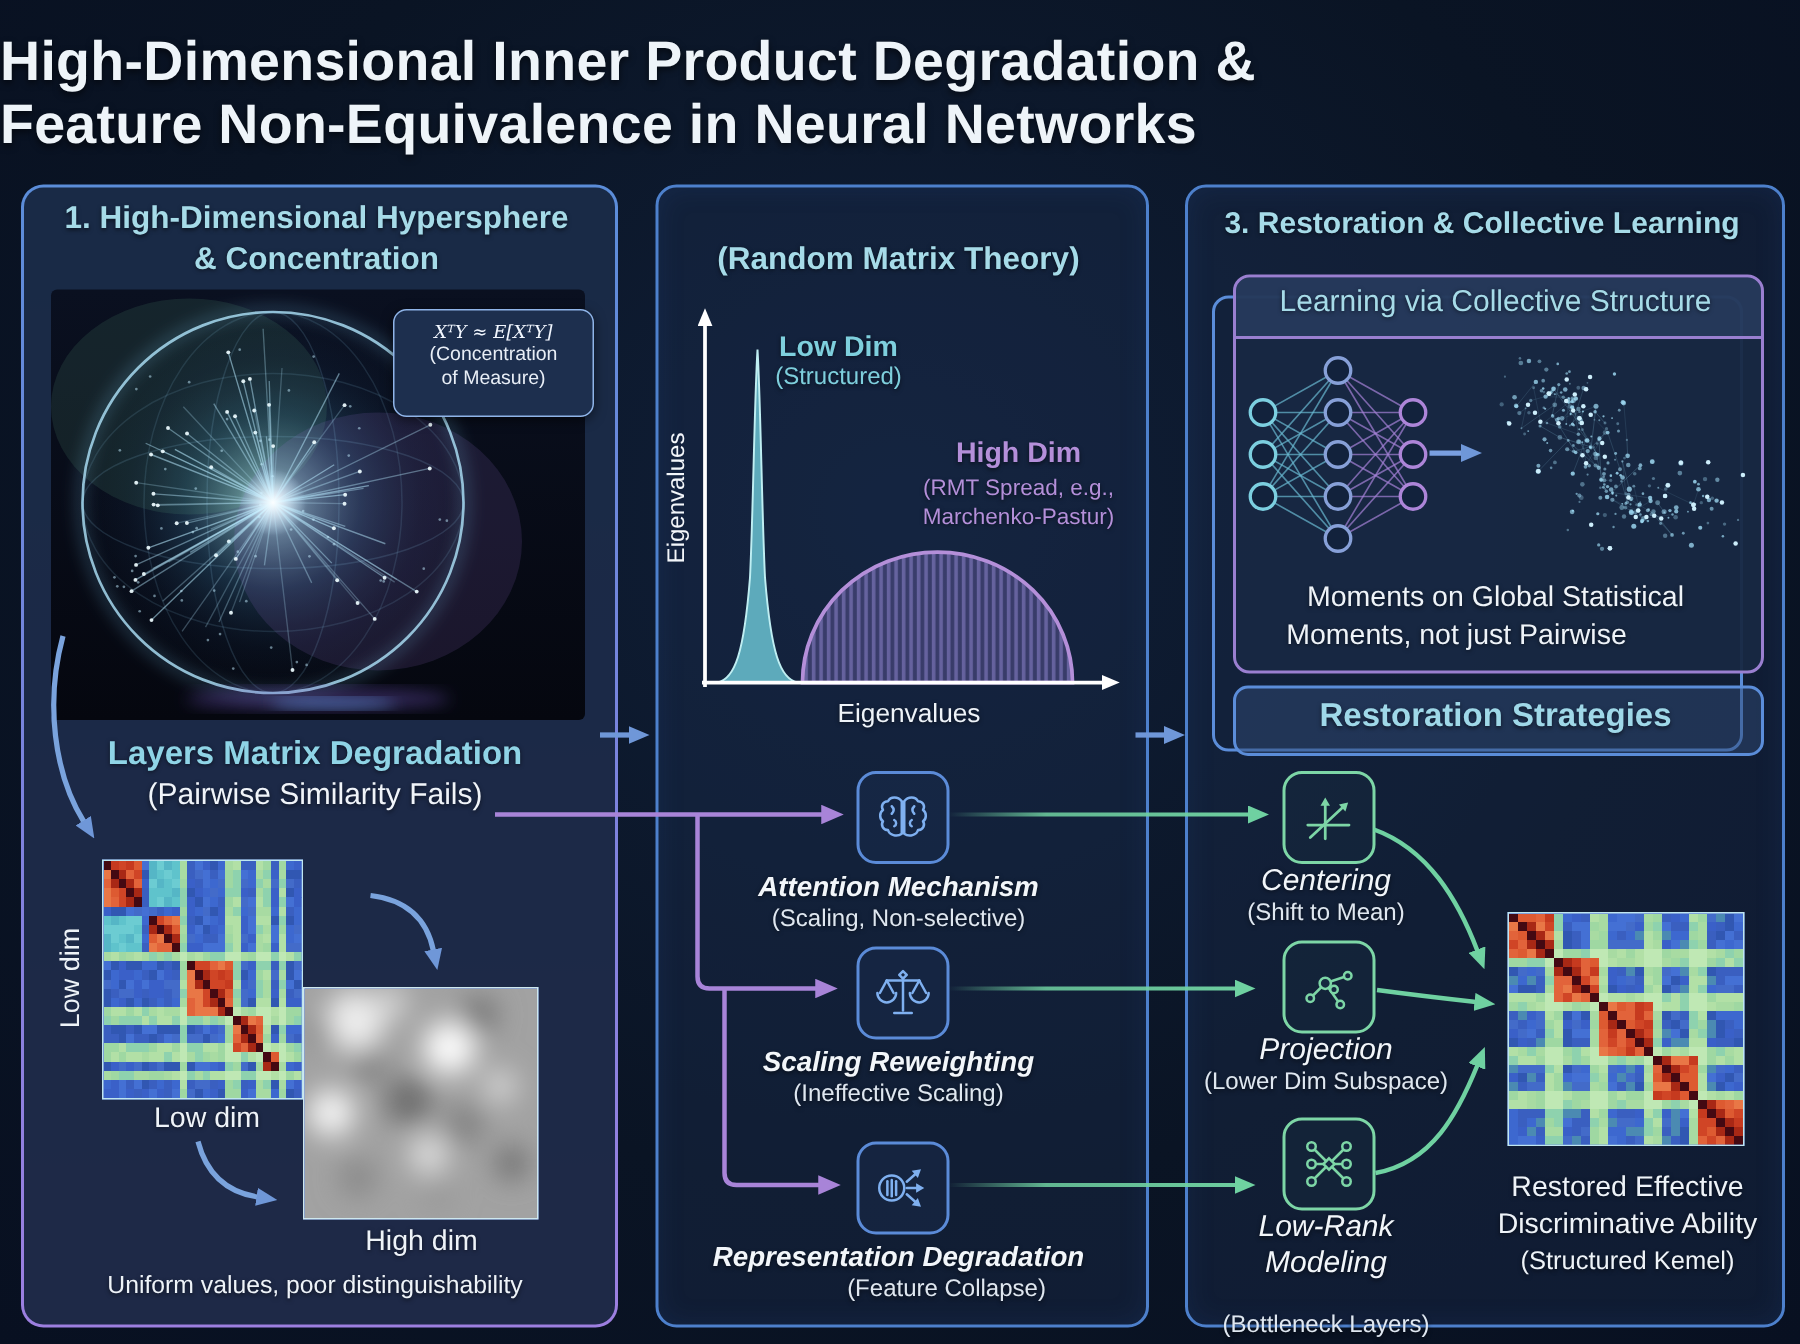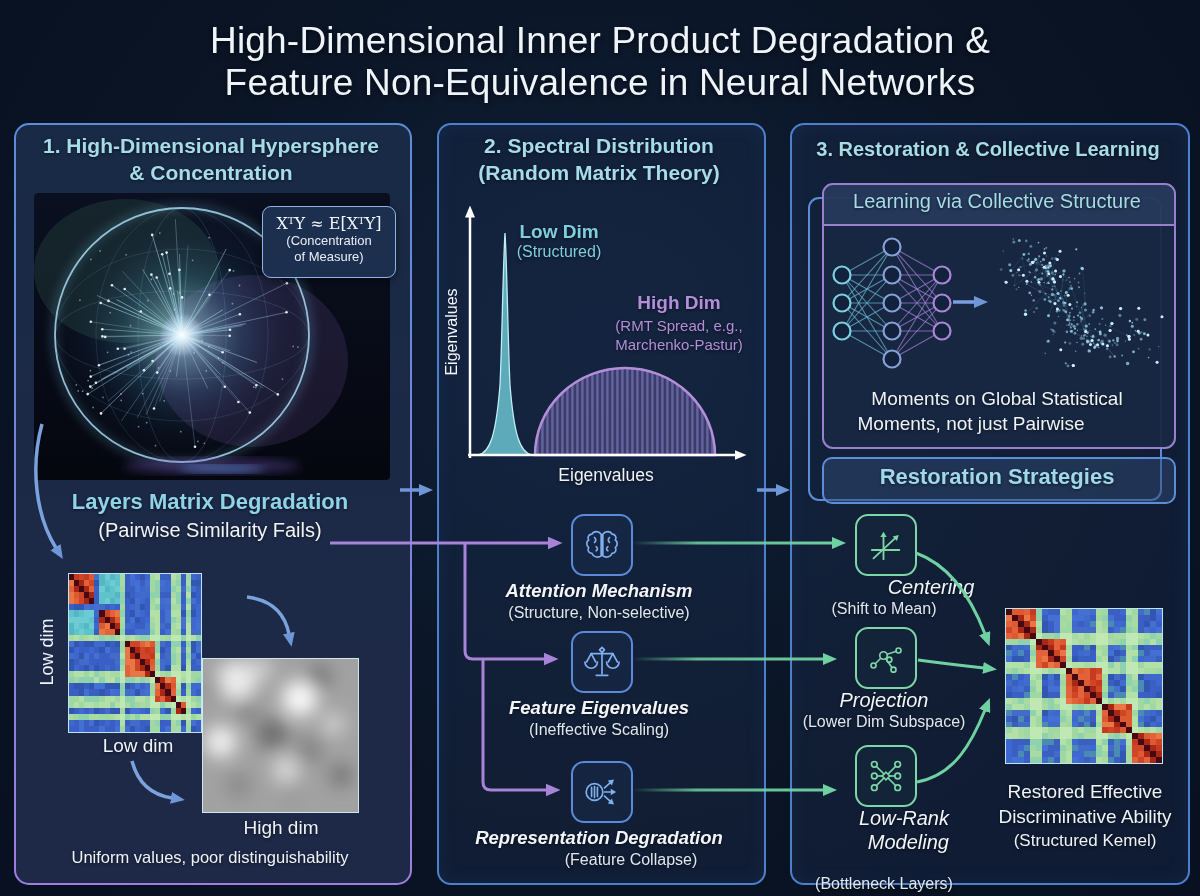--- a/index.html
+++ b/index.html
@@ -1,33 +1,33 @@
 <!DOCTYPE html>
 <html><head>
 <meta charset="utf-8">
 <style>
   html,body{margin:0;padding:0;background:#050a14;}
   .stage{position:relative;width:1200px;height:896px;overflow:hidden;
     background:radial-gradient(ellipse at 50% 38%, #101f38 0%, #0a1424 58%, #081021 100%);
     font-family:"Liberation Sans",sans-serif;color:#eef3f8;}
   .abs{position:absolute;}
-  .c{position:absolute;transform:translateX(-50%);white-space:nowrap;text-align:right;
+  .c{position:absolute;transform:translateX(-50%);white-space:nowrap;text-align:center;
      text-shadow:0 1px 3px rgba(0,0,0,.55);}
-  .title-line{width:100%;text-align:center;font-weight:400;font-size:37px;letter-spacing:.2px;
+  .title-line{width:100%;text-align:left;font-weight:700;font-size:37px;letter-spacing:.2px;
      color:#eef4f9;text-shadow:0 2px 5px rgba(0,0,0,.6);}
   .panel{position:absolute;border:2px solid #4d80cc;border-radius:14px;background:rgba(27,46,78,.40);
      box-shadow:0 0 18px rgba(40,80,150,.18) inset;}
   .panel-grad{position:absolute;border-radius:15px;padding:2px;
      background:linear-gradient(180deg,#5b8dd9,#7d82dd 55%,#9d7fe0);}
   .panel-grad .inner{width:100%;height:100%;border-radius:13px;background:rgba(19,34,58,.92);}
   .phead{font-weight:700;font-size:21px;color:#a6dbe8;}
   .img-block{position:absolute;border-radius:4px;overflow:hidden;background:linear-gradient(180deg,#0a1020,#05070f);}
   .formula-box{position:absolute;background:#1d2f4e;border:1.5px solid #8fb4e8;border-radius:9px;
      box-shadow:0 2px 8px rgba(0,0,0,.5);text-align:center;}
-  .formula-math{font-family:"DejaVu Serif",serif;font-size:16px;color:#f2f7ff;margin-top:7px;}
+  .formula-math{font-family:"DejaVu Serif",serif;font-style:italic;font-size:12px;color:#f2f7ff;margin-top:7px;}
   .formula-cap{font-size:13px;line-height:16px;color:#e8eef6;}
   .matrix{position:absolute;border:1.5px solid #bfe6f0;box-sizing:border-box;background:#3a5fc6;}
   .matrix svg{display:block;width:100%;height:100%;}
   .ibox{position:absolute;width:58px;height:58px;border-radius:13px;display:flex;align-items:center;justify-content:center;}
   .ibox.blue{border:2px solid #5b8bd8;background:rgba(28,48,86,.35);}
   .ibox.green{border:2px solid #7dd6a6;background:rgba(26,50,66,.30);}
   .mlabel{font-size:18.5px;font-weight:600;color:#f2f6fa;font-style:italic;}
   .msub{font-size:16px;font-weight:400;color:#dfe7f0;}
   .lbox{position:absolute;border:2px solid #9a7fd0;border-radius:11px;background:rgba(24,40,66,.95);}
   .lbox-head{position:absolute;left:0;top:0;right:0;height:39px;border-bottom:2px solid #9a7fd0;
@@ -976,21 +976,20 @@
         <circle cx="90" cy="140" r="11" fill="#9a9a9a"></circle>
           <circle cx="10" cy="30" r="10" fill="#8f8f8f"></circle>
       </g>
     </svg>
   </div>
 
   <div class="c" style="left:138px;top:735px;font-size:19px;">Low dim</div>
   <div class="c" style="left:281px;top:817px;font-size:19px;">High dim</div>
   <div class="c" style="left:210px;top:848px;font-size:16.5px;">Uniform values, poor distinguishability</div>
 
-  <div class="c phead" style="left:599px;top:134px;">2. Spectral Distribution</div>
   <div class="c phead" style="left:599px;top:161px;">(Random Matrix Theory)</div>
 
   <svg class="abs" style="left:440px;top:195px;" width="320" height="290" viewBox="0 0 320 290">
     <defs>
       <pattern id="histP" width="5" height="10" patternUnits="userSpaceOnUse">
         <rect x="1.2" width="2.4" height="10" fill="rgba(150,140,215,.48)"></rect>
       </pattern>
     </defs>
     <path d="M95 260 A90 87 0 0 1 275 260 Z" fill="rgba(118,102,180,.38)"></path>
     <path d="M95 260 A90 87 0 0 1 275 260 Z" fill="url(#histP)" stroke="#b48fd9" stroke-width="2.5"></path>
@@ -1010,39 +1009,39 @@
       <svg width="40" height="40" viewBox="0 0 48 48" fill="none" stroke="#7fb0f0" stroke-width="2" stroke-linecap="round" stroke-linejoin="round">
         <path d="M23 11 C20 7 14 7 12 11 C8 11 6 15 8 18 C5 20 5 25 8 27 C6 30 8 34 12 34 C13 38 19 40 23 37 Z"></path>
         <path d="M25 11 C28 7 34 7 36 11 C40 11 42 15 40 18 C43 20 43 25 40 27 C42 30 40 34 36 34 C35 38 29 40 25 37 Z"></path>
         <path d="M15 15 C17 17 17 19 15 21"></path>
           <path d="M33 15 C31 17 31 19 33 21"></path>
         <path d="M17 26 C19 27 19 30 17 31"></path>
           <path d="M31 26 C29 27 29 30 31 31"></path>
       </svg>
     </div>
     <div class="c mlabel" style="left:599px;top:580px;">Attention Mechanism</div>
-    <div class="c msub" style="left:599px;top:604px;">(Structure, Non-selective)</div>
+    <div class="c msub" style="left:599px;top:604px;">(Scaling, Non-selective)</div>
   </div>
 
   <div>
     <div class="ibox blue" style="left:571px;top:631px;">
       <svg width="40" height="40" viewBox="0 0 48 48" fill="none" stroke="#7fb0f0" stroke-width="2" stroke-linecap="round" stroke-linejoin="round">
         <path d="M24 6.5 L27 9.5 L24 12.5 L21 9.5 Z"></path>
         <line x1="24" y1="12.5" x2="24" y2="38"></line>
           <line x1="17" y1="40" x2="31" y2="40"></line>
         <line x1="11" y1="14" x2="37" y2="14"></line>
         <line x1="11" y1="14" x2="5.5" y2="24"></line>
           <line x1="11" y1="14" x2="16.5" y2="24"></line>
         <path d="M3.5 24 A7.5 7.5 0 0 0 18.5 24"></path>
         <line x1="37" y1="14" x2="31.5" y2="24"></line>
           <line x1="37" y1="14" x2="42.5" y2="24"></line>
         <path d="M29.5 24 A7.5 7.5 0 0 0 44.5 24"></path>
       </svg>
     </div>
-    <div class="c mlabel" style="left:599px;top:697px;">Feature Eigenvalues</div>
+    <div class="c mlabel" style="left:599px;top:697px;">Scaling Reweighting</div>
     <div class="c msub" style="left:599px;top:721px;">(Ineffective Scaling)</div>
   </div>
 
   <div>
     <div class="ibox blue" style="left:571px;top:761px;">
       <svg width="40" height="40" viewBox="0 0 48 48" fill="none" stroke="#7fb0f0" stroke-width="2" stroke-linecap="round" stroke-linejoin="round">
         <circle cx="15" cy="24" r="10"></circle>
         <line x1="11.5" y1="18.5" x2="11.5" y2="29.5"></line>
           <line x1="15" y1="17.5" x2="15" y2="30.5"></line>
           <line x1="18.5" y1="18.5" x2="18.5" y2="29.5"></line>
@@ -1541,21 +1540,21 @@
         <line x1="21" y1="41" x2="21" y2="11"></line>
           <g transform="translate(21,8) rotate(-90)">
             <path d="M0 0 L-6.5 -3.8 L-6.5 3.8 Z" fill="#7dd6a6" stroke="none"></path>
           </g>
         <line x1="9" y1="40" x2="37" y2="14"></line>
           <g transform="translate(39.3,12) rotate(-43)">
             <path d="M0 0 L-6.5 -3.8 L-6.5 3.8 Z" fill="#7dd6a6" stroke="none"></path>
           </g>
       </svg>
     </div>
-    <div class="c mlabel" style="left:884px;top:576px;font-weight:500;font-size:20px;margin-left:47px;">Centering</div>
+    <div class="c mlabel" style="left:884px;top:576px;font-weight:500;font-size:20px;">Centering</div>
     <div class="c msub" style="left:884px;top:600px;">(Shift to Mean)</div>
   </div>
 
   <div>
     <div class="ibox green" style="left:855px;top:627px;">
       <svg width="40" height="40" viewBox="0 0 48 48" fill="none" stroke="#7dd6a6" stroke-width="2">
         <line x1="21" y1="21" x2="39" y2="15"></line>
           <line x1="21" y1="21" x2="9" y2="33"></line>
         <line x1="21" y1="21" x2="33" y2="38"></line>
           <line x1="21" y1="21" x2="28" y2="26"></line>

